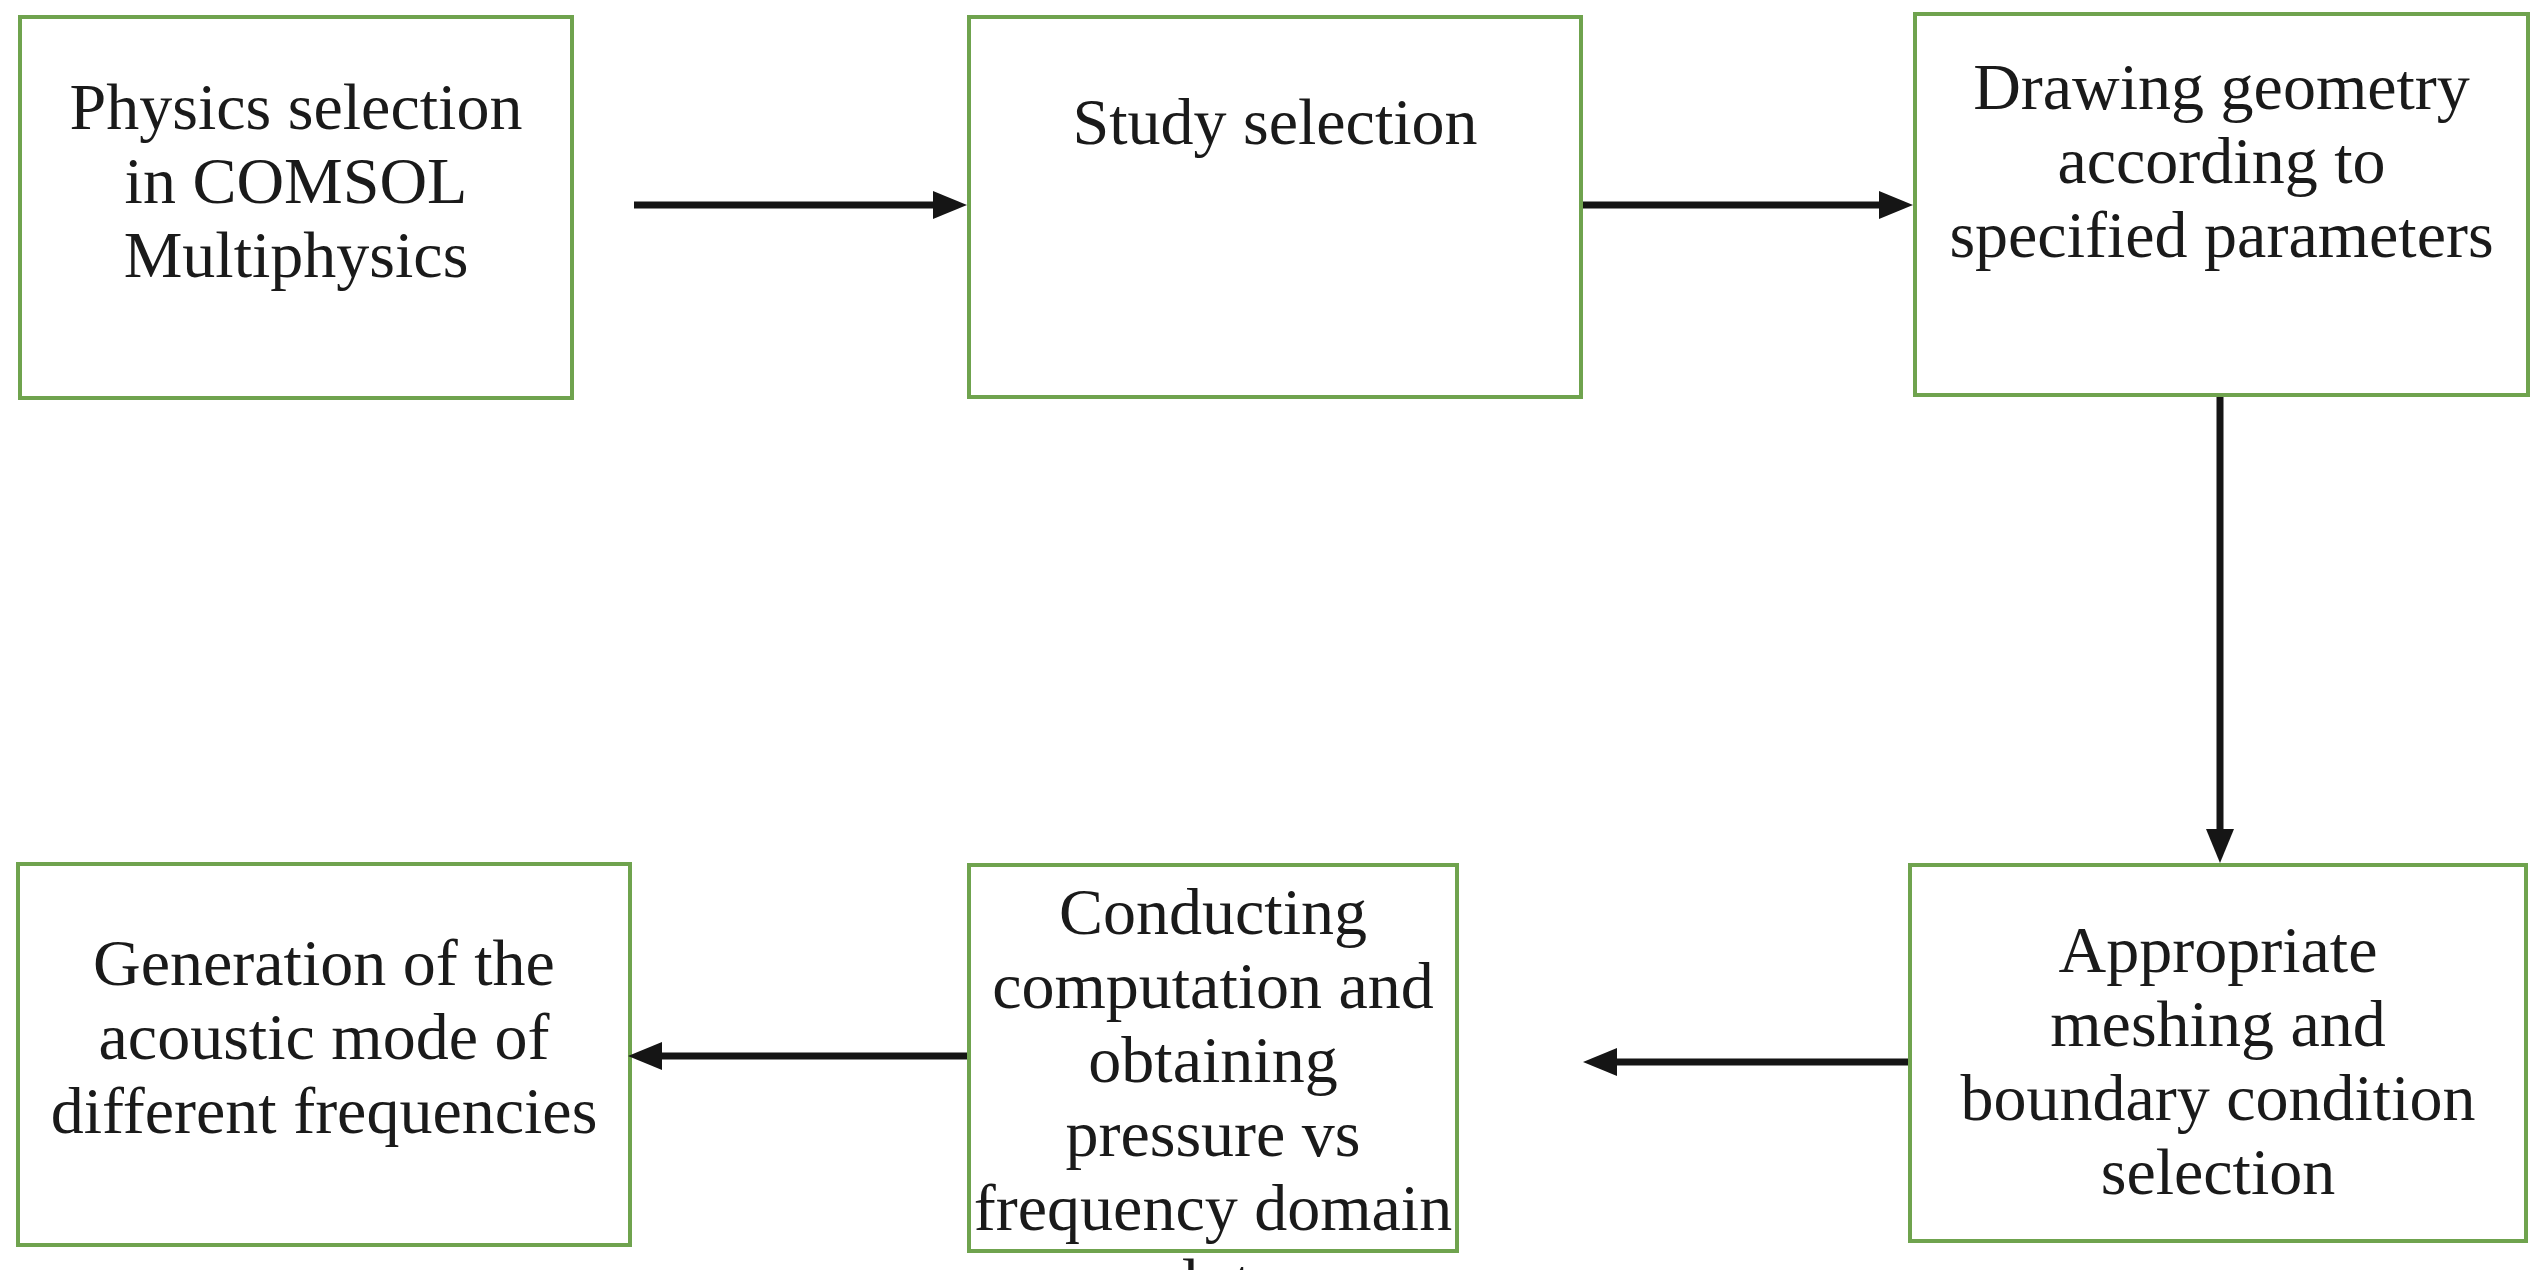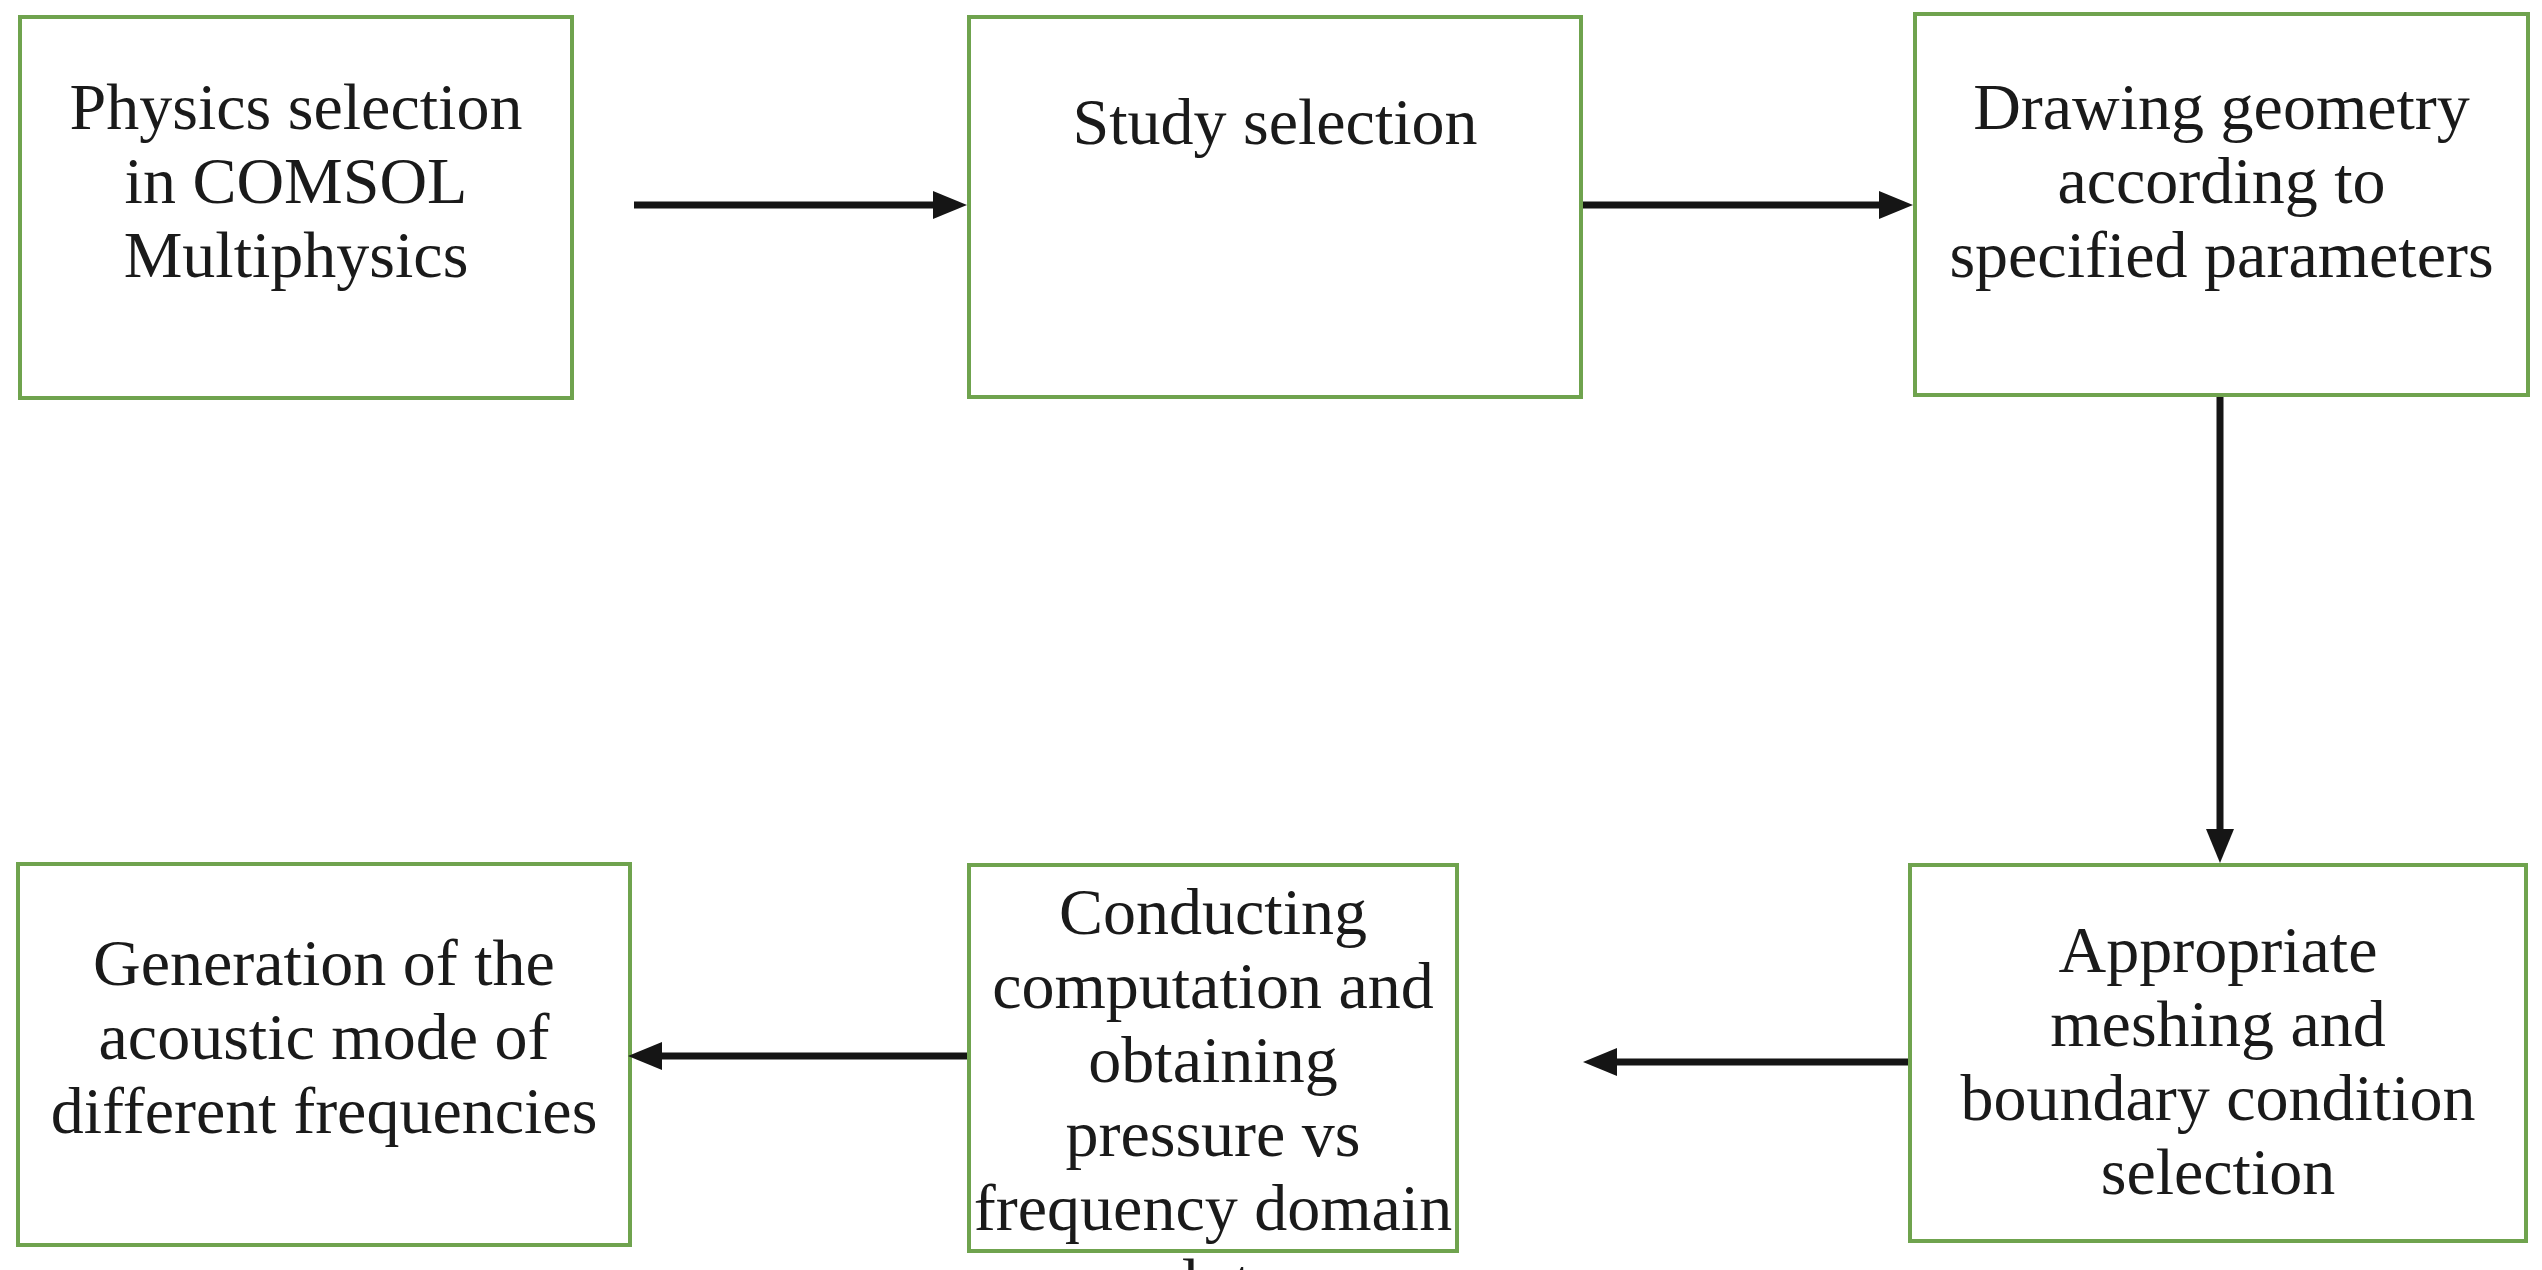--- a/index.html
+++ b/index.html
@@ -26,21 +26,21 @@
   .box-label {
     display: block;
     white-space: pre-line;
     font-size: 66px;
     line-height: 74px;
     color: #1a1a1a;
   }
   
   .b-physics   { left: 18px;   top: 15px;  width: 556px; height: 385px; padding-top: 51px; }
   .b-study     { left: 967px;  top: 15px;  width: 616px; height: 384px; padding-top: 66px; }
-  .b-geometry  { left: 1913px; top: 12px;  width: 617px; height: 385px; padding-top: 54px; }
+  .b-geometry  { left: 1913px; top: 12px;  width: 617px; height: 385px; padding-top: 34px; }
   
   .b-generation{ left: 16px;   top: 862px; width: 616px; height: 385px; padding-top: 60px; }
   .b-compute   { left: 967px;  top: 863px; width: 492px; height: 390px; padding-top: 8px; }
   .b-meshing   { left: 1908px; top: 863px; width: 620px; height: 380px; padding-top: 46px; }
 
   #arrow-layer {
     position: absolute;
     left: 0;
     top: 0;
     width: 2542px;

